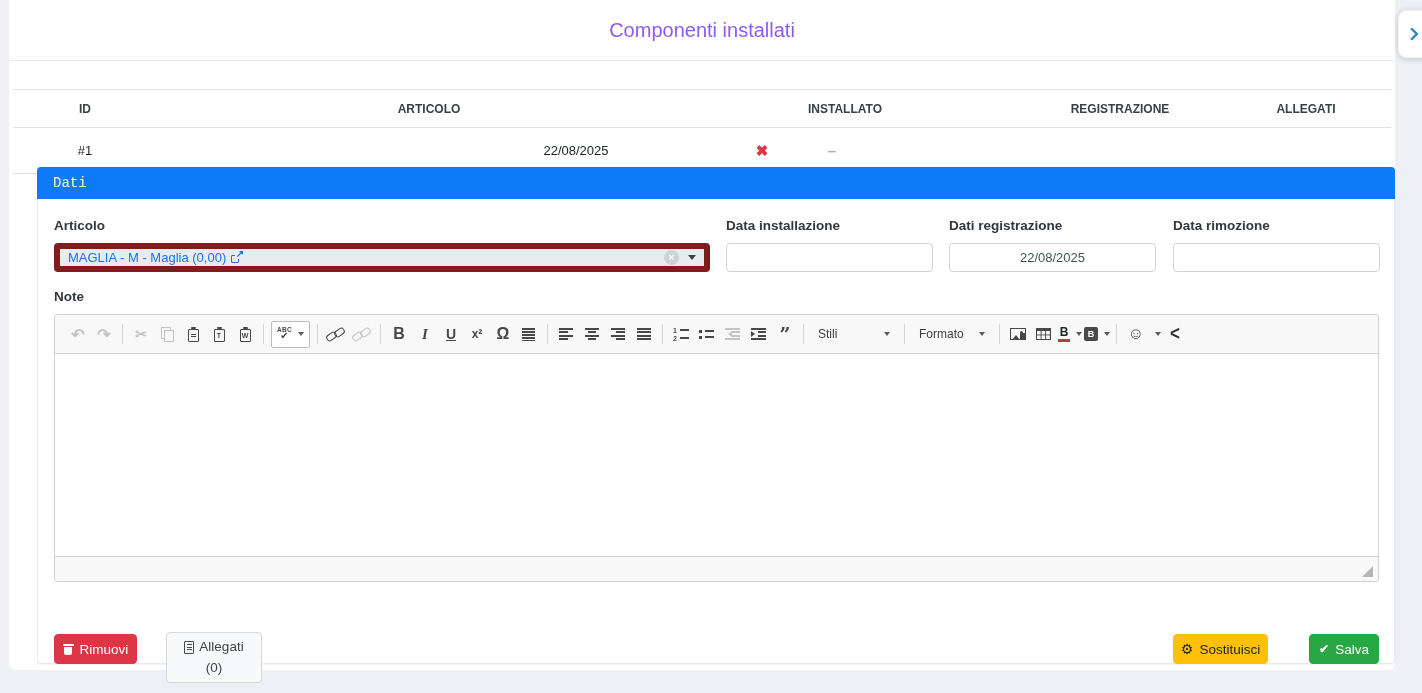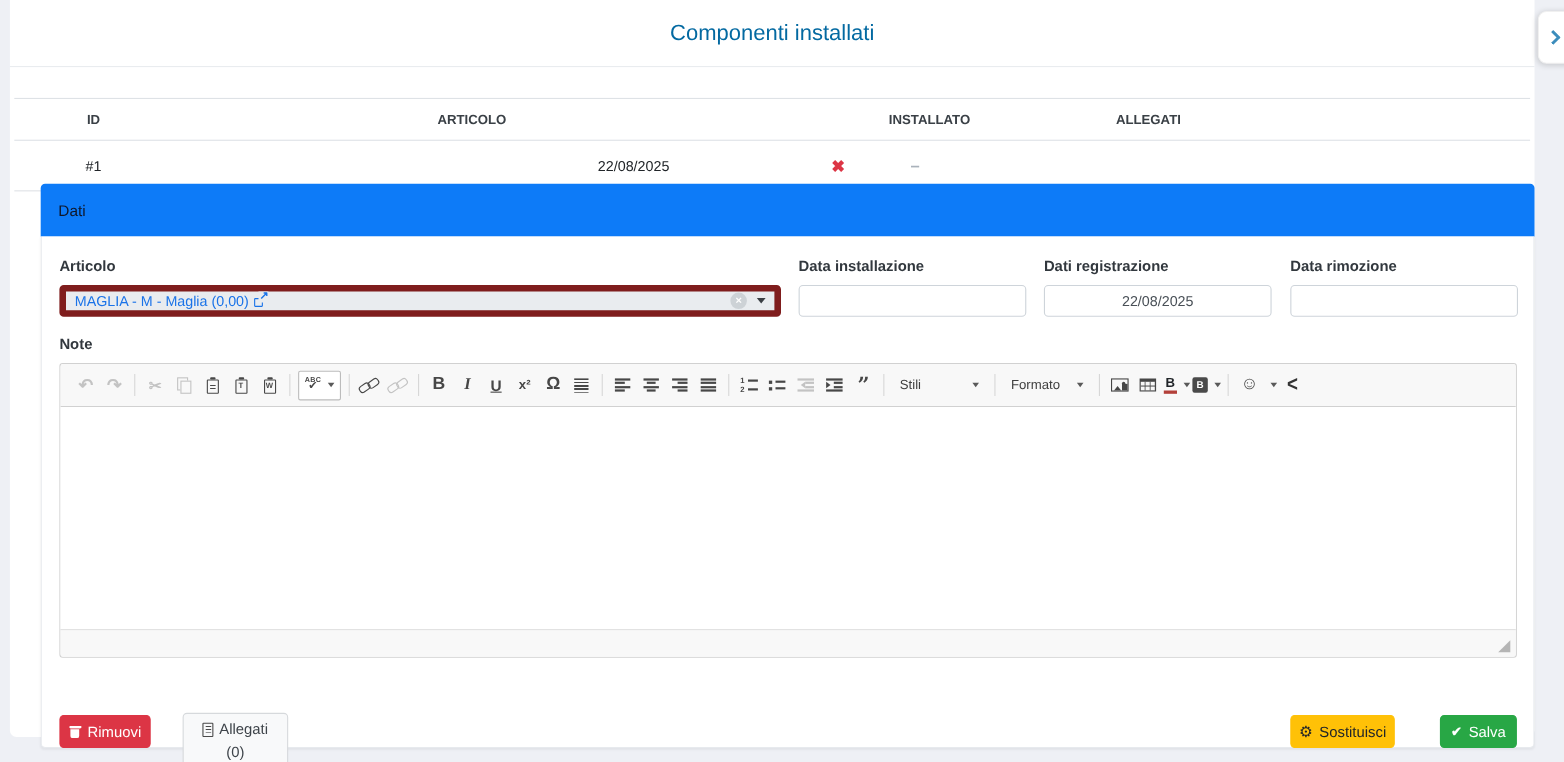--- a/index.html
+++ b/index.html
@@ -11,21 +11,21 @@
     color:#212529;
   }
   .card {
     position:absolute; left:9px; top:0; width:1386px; height:670px;
     background:#fff; border-radius:0 0 6px 6px;
   }
   
   .page-title {
     position:absolute; left:0; right:0; top:0; height:61px;
     display:flex; align-items:center; justify-content:center;
-    color:#0369a1; font-size:20px;
+    color:#8b5cf6; font-size:20px;
     border-bottom:1px solid #e9ecef;
   }
   
   .float-btn {
     position:absolute; left:1398px; top:10px; width:34px; height:48px;
     background:#fff; border:1px solid #f0f0f0; border-radius:8px;
     box-shadow:0 1px 6px rgba(0,0,0,.18);
     display:flex; align-items:center; cursor:pointer; z-index:5;
   }
   .chevron {
@@ -39,23 +39,24 @@
   .trow.head { border-top:1px solid #dee2e6; }
   .tc { display:flex; align-items:center; justify-content:center; }
   .head .tc { height:37px; font-size:12px; font-weight:bold; color:#3a4046; }
   .body .tc { height:45px; font-size:13px; color:#212529; }
   .c-id{width:144px}.c-art{width:544px}.c-inst{width:288px}.c-reg{width:262px}.c-all{width:110px}.c-min{width:30px}
   .cross { color:#dc3545; font-size:15px; font-weight:bold; cursor:pointer; }
   .dash  { color:#aab2bb; font-size:15px; font-weight:bold; cursor:pointer; }
   
   .panel { position:absolute; left:28px; top:167px; width:1358px; height:501px; }
   .panel-head {
-    height:48px; background:#0d7bf8; color:#0f172a; font-size:14px;
+    height:32px; background:#0d7bf8; color:#fef9c3; font-size:14px;
     display:flex; align-items:center; padding-left:16px;
     border-radius:4px 4px 0 0;
+    font-family:Liberation Mono, monospace;
   }
   .panel-body {
     position:relative; height:465px; background:#fff;
     border:1px solid #e7eaee; border-top:none; border-radius:0 0 4px 4px;
     box-shadow:0 1px 2px rgba(0,0,0,.05);
   }
   .lbl { position:absolute; font-size:13.5px; font-weight:bold; color:#32383e; }
   
   .sel {
     position:absolute; left:16px; top:44px; width:656px; height:29px;
@@ -179,20 +180,21 @@
 
 <div class="card">
 
   <div class="page-title">Componenti installati</div>
 
   <div class="tbl">
     <div class="trow head">
       <div class="tc c-id">ID</div>
       <div class="tc c-art">ARTICOLO</div>
       <div class="tc c-inst">INSTALLATO</div>
+      <div class="tc c-reg">REGISTRAZIONE</div>
       <div class="tc c-all">ALLEGATI</div>
       <div class="tc c-min"></div>
     </div>
     <div class="trow body">
       <div class="tc c-id">#1</div>
       <div class="tc c-inst"></div>
       <div class="tc c-reg">22/08/2025</div>
       <div class="tc c-all">
           <span class="cross">✖</span>
         </div>

